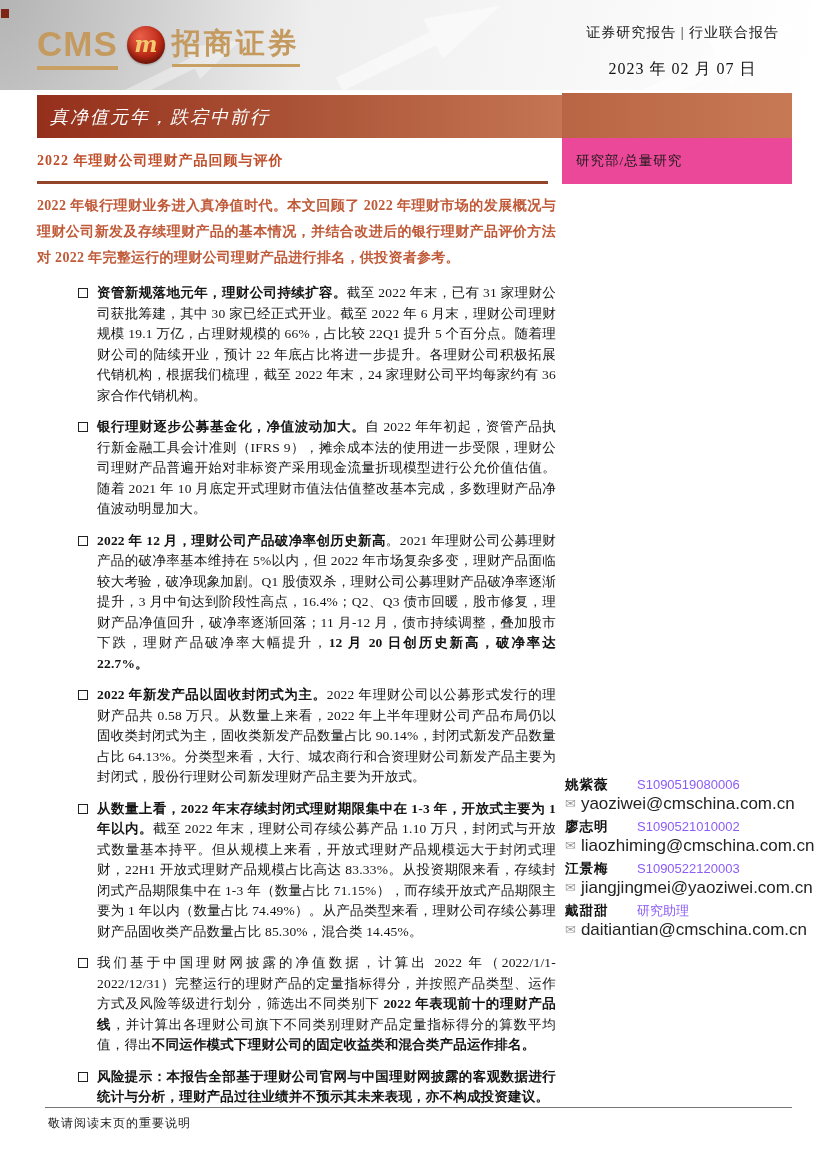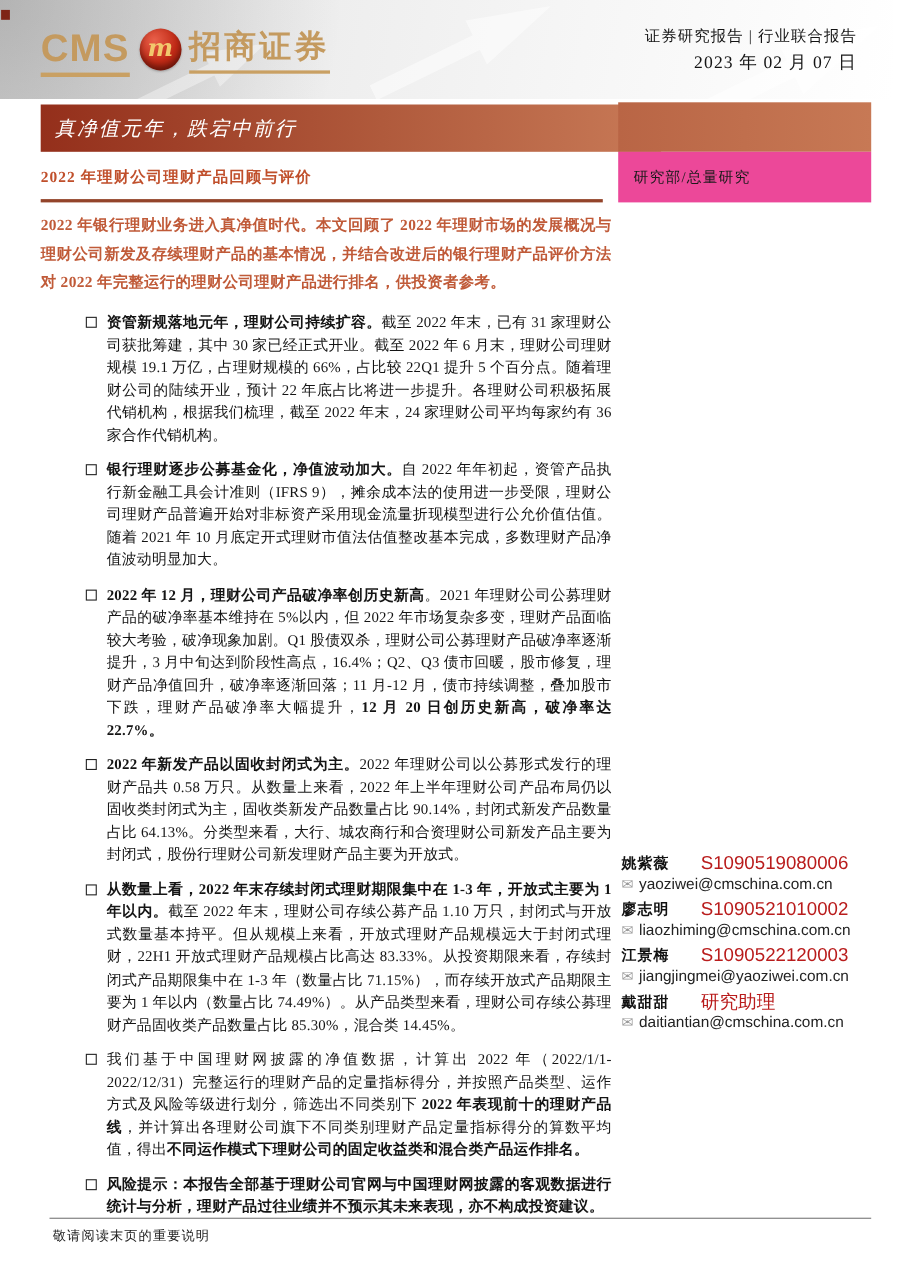--- a/index.html
+++ b/index.html
@@ -43,21 +43,21 @@
   .logo-badge span {
     color:#f2c96d; font-style:italic; font-weight:bold; font-size:22px; line-height:1;
     font-family:"DejaVu Serif",serif; transform:translateY(-1px);
   }
   .logo-brand {
     font-size:29px; line-height:1; color:#c49a5f; font-weight:bold; letter-spacing:3px;
     border-bottom:3px solid #c9a063; padding-bottom:6px; margin-top:3px;
   }
   .header-meta { position:absolute; right:33px; top:24px; text-align:right; color:#141414; }
   .header-meta .line1 { font-size:14px; letter-spacing:1px; }
-  .header-meta .line2 { font-size:16px; margin-top:5px; letter-spacing:1px; }
+  .header-meta .line2 { font-size:16px; margin-top:17px; letter-spacing:1px;text-align:center; }
 
   
   .banner-left {
     position:absolute; left:37px; top:95px; width:564px; height:43px;
     background:linear-gradient(90deg,#942f1b 0%,#b05a3c 55%,#c87a57 100%);
     display:flex; align-items:center;
   }
   .banner-left span {
     color:#ffffff; font-size:18px; font-style:italic; letter-spacing:2px; margin-left:13px;
   }
@@ -89,24 +89,24 @@
     flex:1 1 auto; font-size:13.5px; line-height:20.5px; text-align:justify;
     color:#141414; letter-spacing:.2px;
   }
   .bullet-text .b { font-weight:bold; }
 
   
   .analysts { position:absolute; left:565px; top:775px; width:250px; list-style:none; margin:0; padding:0; }
   .analyst { margin-bottom:4px; }
   .a-line1 { display:flex; align-items:flex-end; line-height:19px; }
   .a-name { display:inline-block; width:72px; font-size:13.5px; font-weight:bold; color:#111; letter-spacing:1px; }
-  .a-code { font-size:17px; color:#b91c1c; font-family:"Liberation Sans","DejaVu Sans",sans-serif; }
+  .a-code { font-size:13px; color:#8b5cf6; font-family:"Liberation Sans","DejaVu Sans",sans-serif; }
   .a-line2 { display:flex; align-items:center; line-height:19px; }
   .mail-icon { font-size:13px; color:#9a9a9a; margin-right:5px; line-height:1; }
-  .a-email { font-size:14px; color:#222; font-family:"Liberation Sans","DejaVu Sans",sans-serif; }
+  .a-email { font-size:17px; color:#222; font-family:"Liberation Sans","DejaVu Sans",sans-serif; }
 
   
   .footer-divider { position:absolute; left:45px; top:1107px; width:747px; height:1px; background:#777; }
   .footer-note { position:absolute; left:48px; top:1115px; font-size:12px; color:#222; letter-spacing:1px; }
 </style>
 </head>
 <body>
 
 <div class="page">
 

